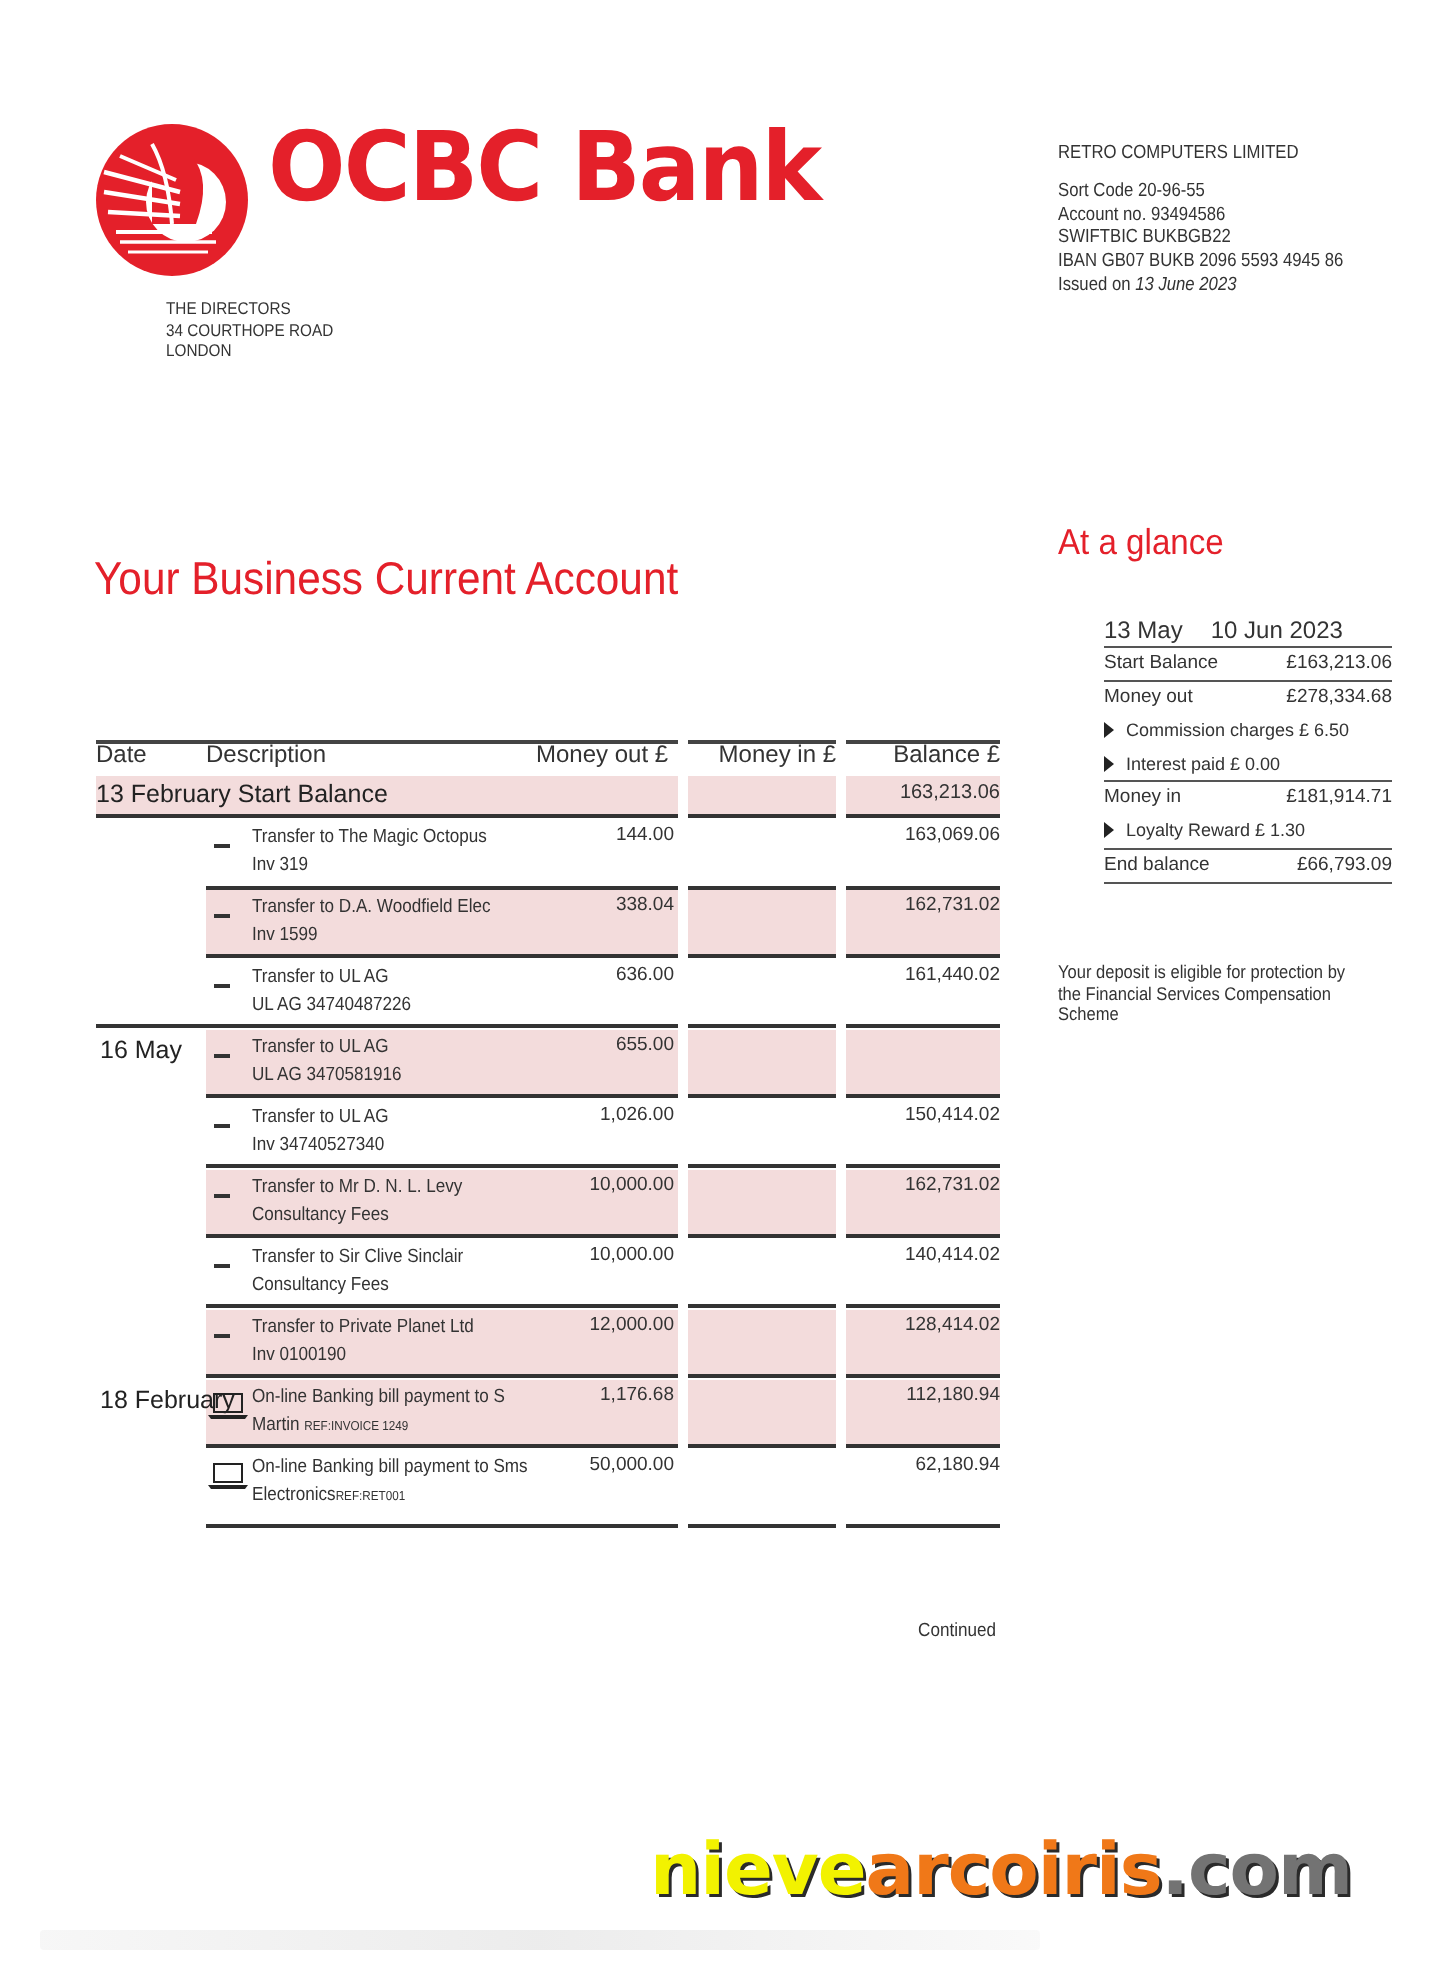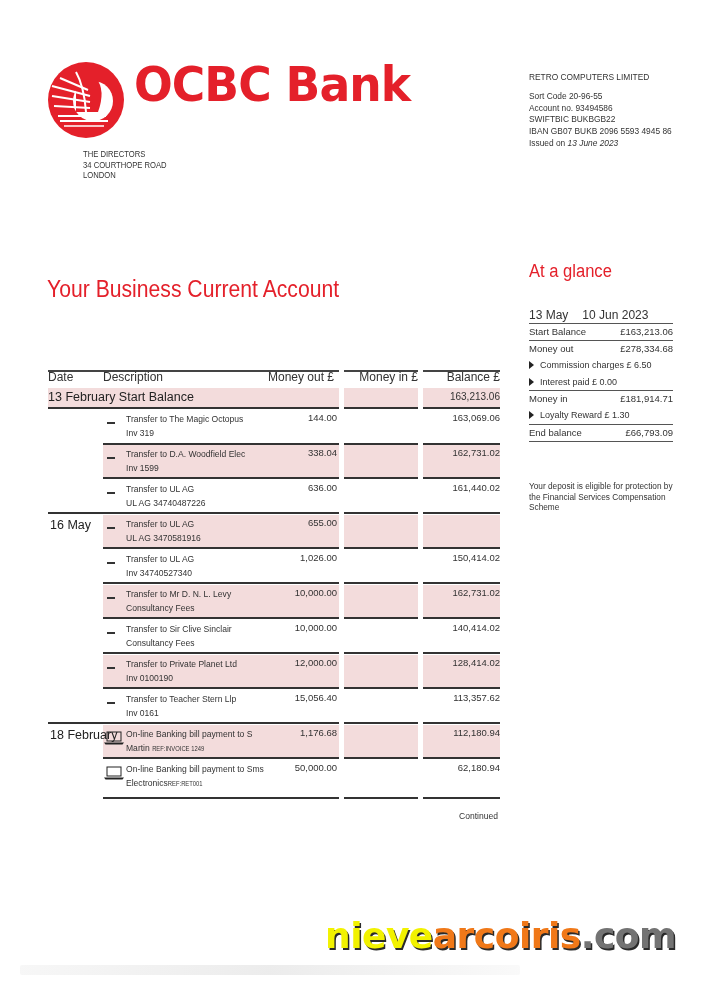--- a/index.html
+++ b/index.html
@@ -13,21 +13,21 @@
   .address { position: absolute; left: 83px; top: 149px; font-size: 8.5px; line-height: 10.5px; color: #333; text-transform: uppercase; transform: scaleX(0.9); transform-origin: left top; }
 
   .acct-info { position: absolute; left: 529px; top: 71px; font-size: 9.5px; line-height: 11.8px; color: #333; transform: scaleX(0.88); transform-origin: left top; white-space: nowrap; }
   .acct-info .company { margin-bottom: 7px; text-transform: uppercase; }
   .acct-info em { font-style: italic; }
 
   .page-title { position: absolute; left: 47px; top: 276px; font-size: 23px; color: #e4202a; transform: scaleX(0.92); transform-origin: left top; white-space: nowrap; }
 
   .glance-title { position: absolute; left: 529px; top: 261px; font-size: 18px; color: #e4202a; transform: scaleX(0.92); transform-origin: left top; }
 
-  .glance { position: absolute; left: 529px; top: 308px; width: 144px; font-size: 9.5px; color: #333; }
+  .glance { position: absolute; left: 552px; top: 308px; width: 144px; font-size: 9.5px; color: #333; }
   .glance .period { font-size: 12px; border-bottom: 1.5px solid #555; padding-bottom: 0px; line-height: 15px; white-space: nowrap; }
   .glance .period span + span { margin-left: 14px; }
   .glance .row { display: flex; justify-content: space-between; line-height: 16px; white-space: nowrap; }
   .glance .row.line { border-bottom: 1.5px solid #555; }
   .glance .sub { line-height: 16.5px; white-space: nowrap; display: flex; align-items: center; font-size: 9px; }
   .glance .sub .tri { display: inline-block; width: 0; height: 0; border-top: 4px solid transparent; border-bottom: 4px solid transparent; border-left: 5px solid #222; margin-right: 6px; }
   .glance .sub.line { border-bottom: 1.5px solid #555; }
   .glance .row.end { border-bottom: 1.5px solid #555; }
 
   .fscs { position: absolute; left: 529px; top: 481px; font-size: 9.2px; line-height: 10.5px; color: #333; transform: scaleX(0.9); transform-origin: left top; width: 170px; }
@@ -281,32 +281,20 @@
         <div>Transfer to Private Planet Ltd</div>
         <div>Inv 0100190</div>
       </div>
     <div class="out">12,000.00</div>
     <div class="bal">128,414.02</div>
     <div class="rule" style="left:55px;width:236px"></div>
     <div class="rule" style="left:296px;width:74px"></div>
     <div class="rule" style="left:375px;width:77px"></div>
   </div>
 
-  <div class="tx-row">
-    <div class="dash"></div>
-    <div class="desc">
-        <div>Transfer to Teacher Stern Llp</div>
-        <div>Inv 0161</div>
-      </div>
-    <div class="out">15,056.40</div>
-    <div class="bal">113,357.62</div>
-    <div class="rule" style="left:0;width:291px"></div>
-    <div class="rule" style="left:296px;width:74px"></div>
-    <div class="rule" style="left:375px;width:77px"></div>
-  </div>
 
   <div class="tx-row shaded">
     <div class="bgcell" style="left:55px;width:236px"></div>
     <div class="bgcell" style="left:296px;width:74px"></div>
     <div class="bgcell" style="left:375px;width:77px"></div>
     <div class="date">18 February</div>
     <svg class="laptop" viewBox="0 0 20 16">
       <rect x="3" y="2" width="14" height="9" fill="none" stroke="#222" stroke-width="1"></rect>
       <path d="M0 12.5 L20 12.5 L18.5 14.5 L1.5 14.5 Z" fill="#222"></path>
     </svg>

